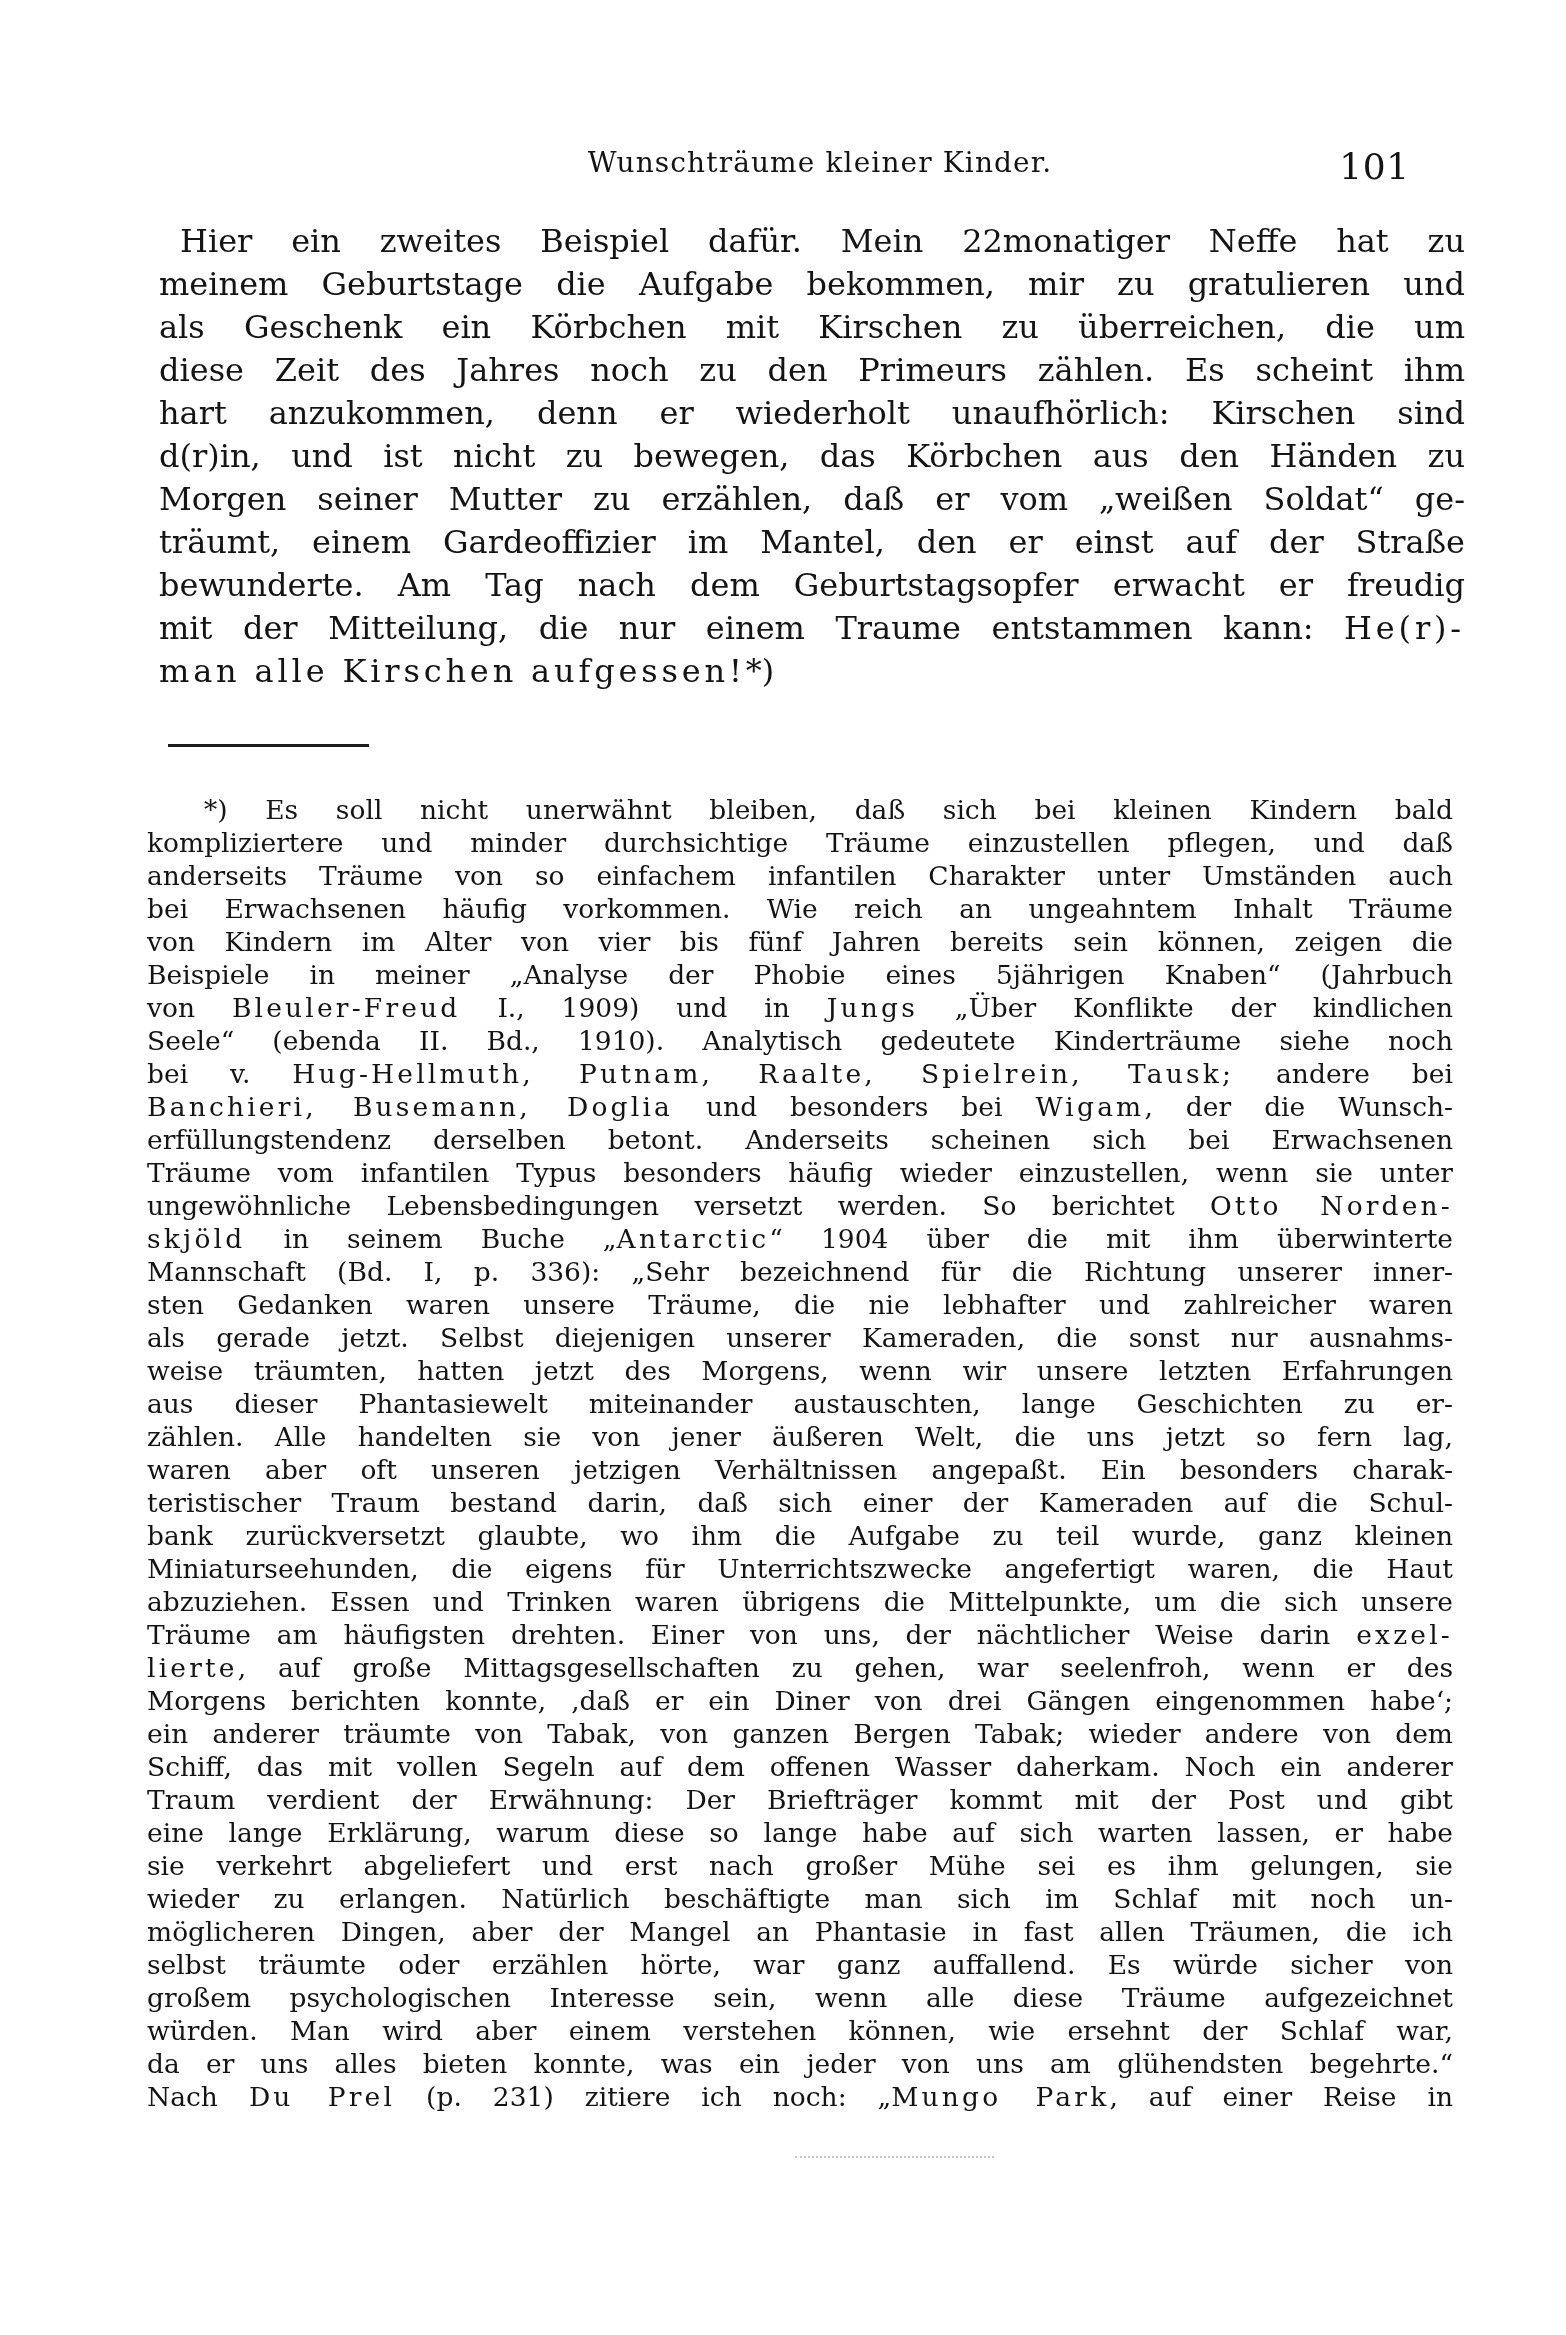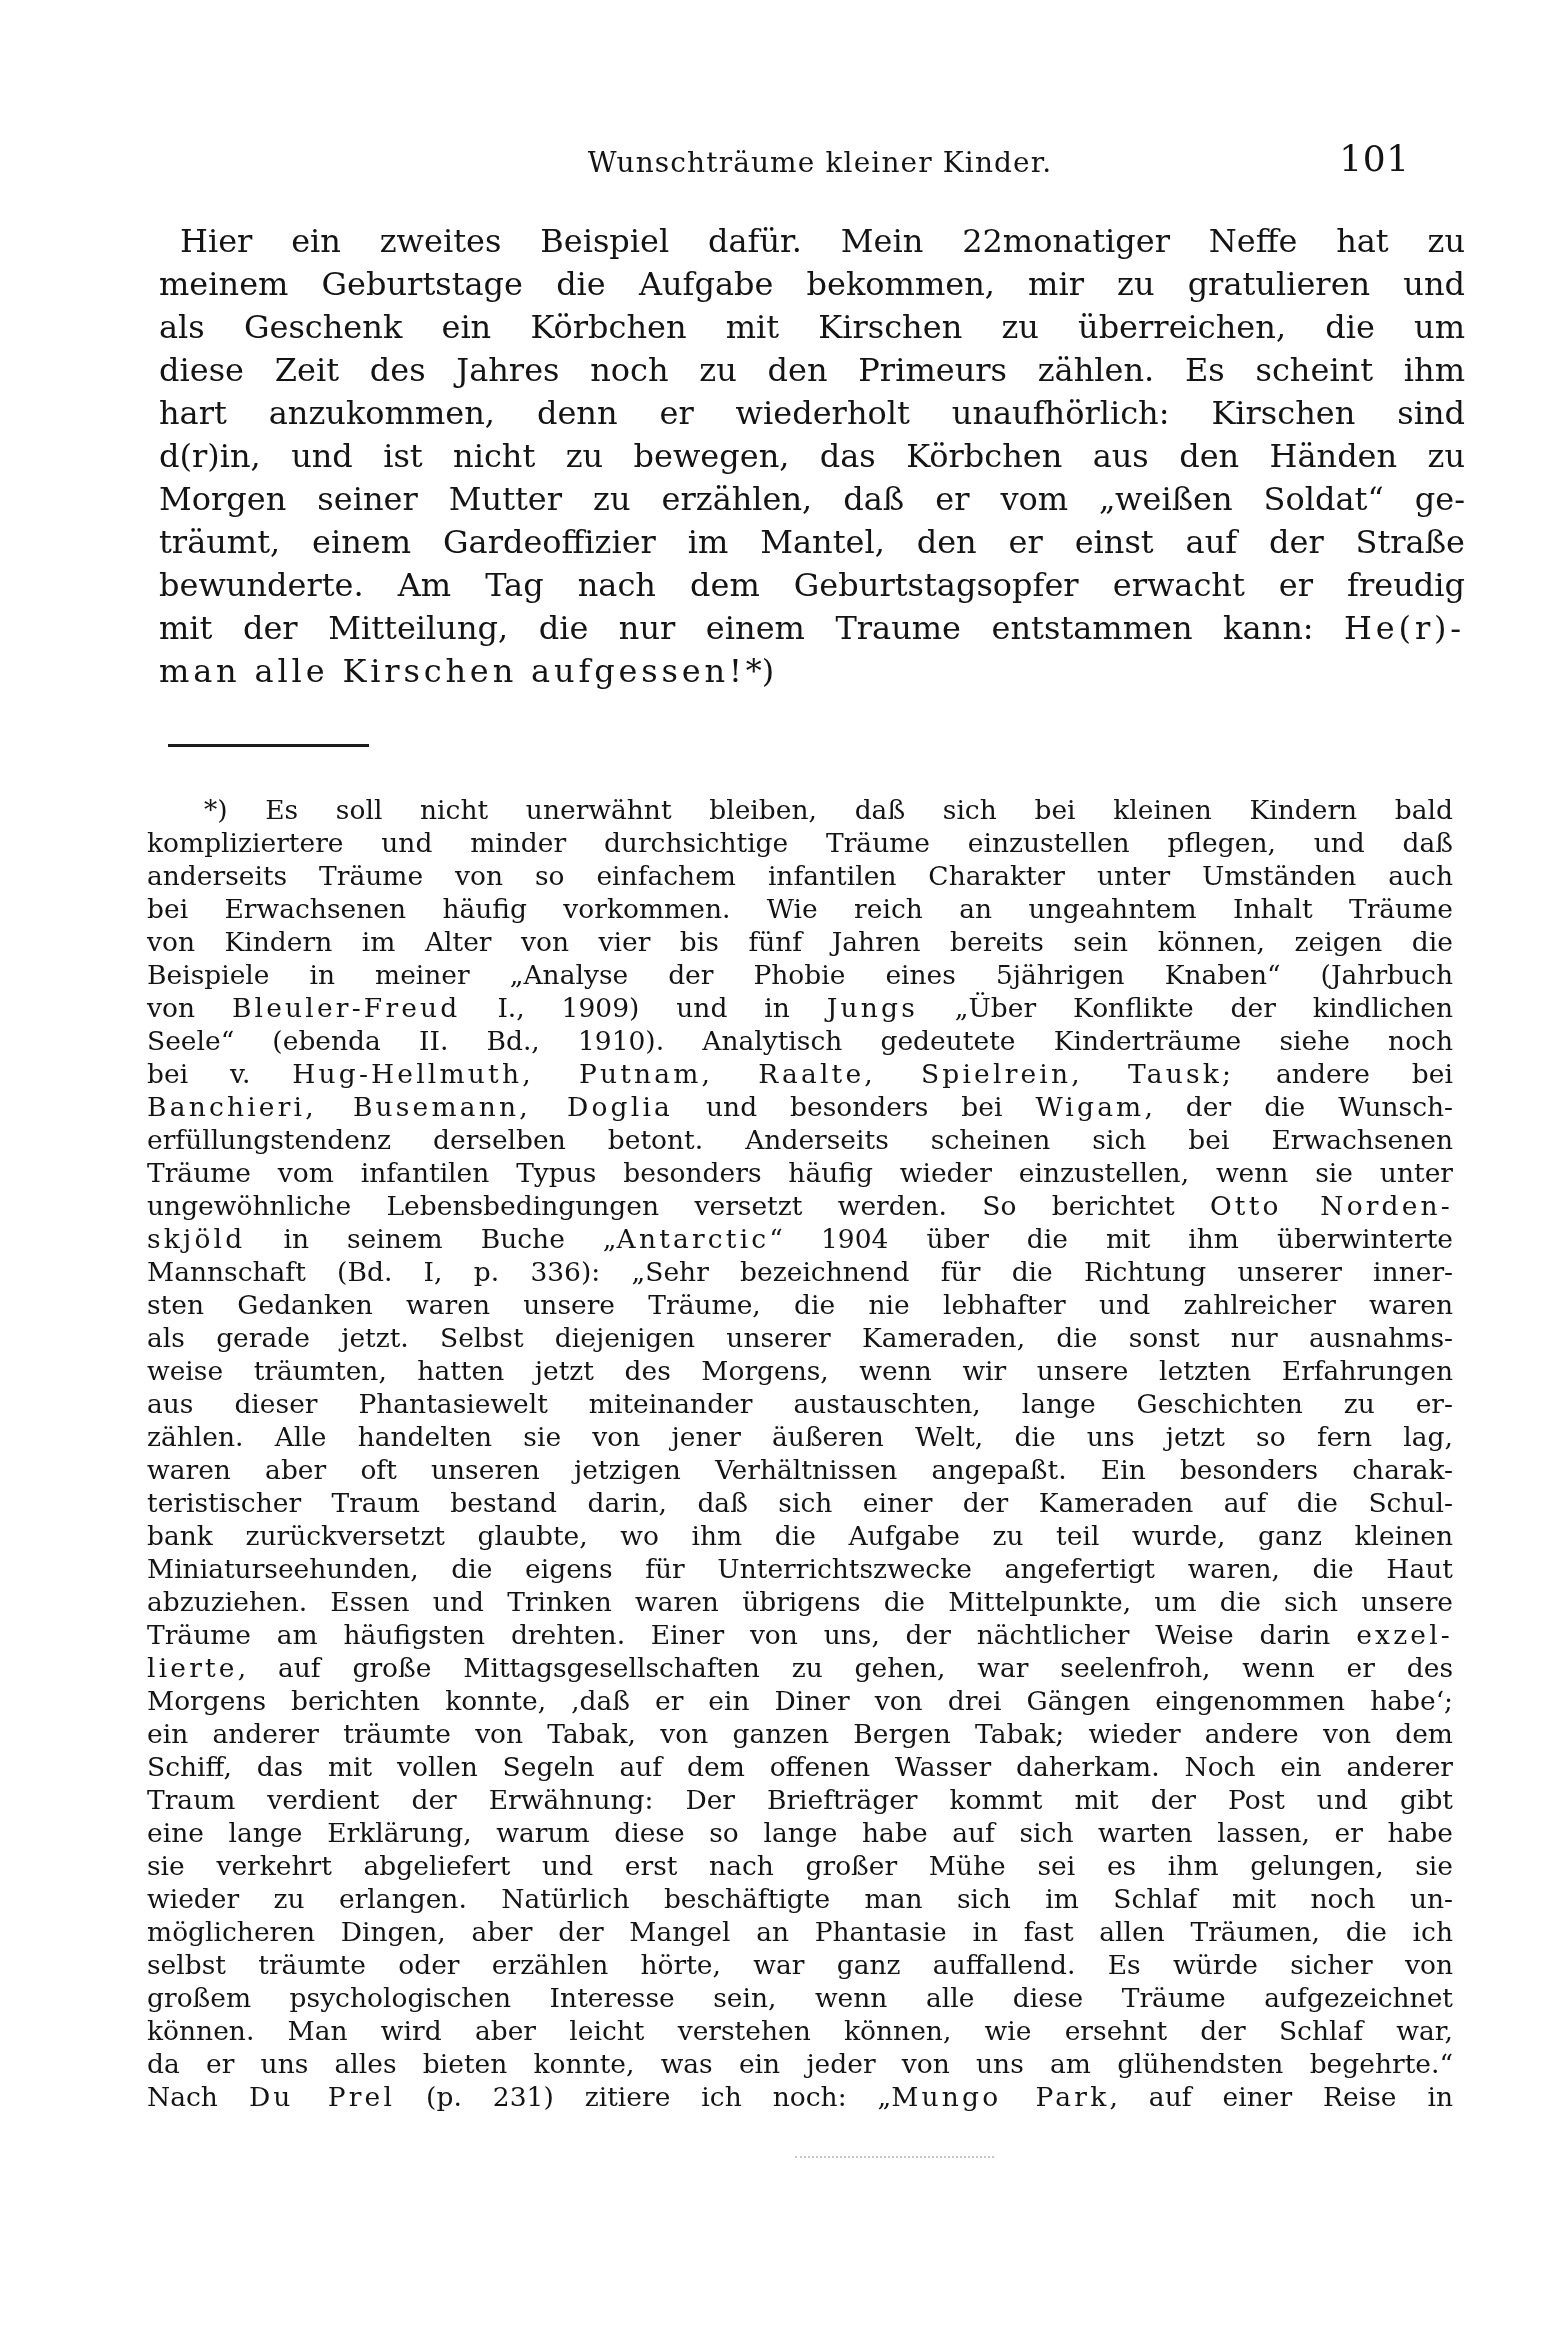--- a/index.html
+++ b/index.html
@@ -10,21 +10,21 @@
     color:#141414;
     font-family:"DejaVu Serif", serif;
     overflow:hidden;
   }
   .running-head{position:absolute;left:159px;top:138px;width:1306px;height:53px;}
   .running-title{
     position:absolute;left:16px;right:0;top:7.6px;
     text-align:center;font-size:28px;letter-spacing:0.04em;
   }
   .page-number{
-    position:absolute;right:55px;top:0;
+    position:absolute;right:55px;top:8px;
     font-size:36px;letter-spacing:0.02em;
   }
   .main-text{
     position:absolute;left:159px;top:220px;width:1306px;
     font-size:32px;line-height:43px;
   }
   .footnote-rule{
     position:absolute;left:168px;top:744px;width:201px;height:2.8px;
     background:#1c1c1c;
   }
@@ -103,21 +103,21 @@
       <div class="line"><span>Morgens berichten konnte, ‚daß er ein Diner von drei Gängen eingenommen habe‘;</span></div>
       <div class="line"><span>ein anderer träumte von Tabak, von ganzen Bergen Tabak; wieder andere von dem</span></div>
       <div class="line"><span>Schiff, das mit vollen Segeln auf dem offenen Wasser daherkam. Noch ein anderer</span></div>
       <div class="line"><span>Traum verdient der Erwähnung: Der Briefträger kommt mit der Post und gibt</span></div>
       <div class="line"><span>eine lange Erklärung, warum diese so lange habe auf sich warten lassen, er habe</span></div>
       <div class="line"><span>sie verkehrt abgeliefert und erst nach großer Mühe sei es ihm gelungen, sie</span></div>
       <div class="line"><span>wieder zu erlangen. Natürlich beschäftigte man sich im Schlaf mit noch un-</span></div>
       <div class="line"><span>möglicheren Dingen, aber der Mangel an Phantasie in fast allen Träumen, die ich</span></div>
       <div class="line"><span>selbst träumte oder erzählen hörte, war ganz auffallend. Es würde sicher von</span></div>
       <div class="line"><span>großem psychologischen Interesse sein, wenn alle diese Träume aufgezeichnet</span></div>
-      <div class="line"><span>können. Man wird aber leicht verstehen können, wie ersehnt der Schlaf war,</span></div>
+      <div class="line"><span>würden. Man wird aber einem verstehen können, wie ersehnt der Schlaf war,</span></div>
       <div class="line"><span>da er uns alles bieten konnte, was ein jeder von uns am glühendsten begehrte.“</span></div>
       <div class="line"><span>Nach </span><span class="g">Du Prel</span><span> (p. 231) zitiere ich noch: „</span><span class="g">Mungo Park</span><span>, auf einer Reise in</span></div>
     </div>
 
   <div class="scan-dots"></div>
 
 </div>
 
 
 </body></html>

